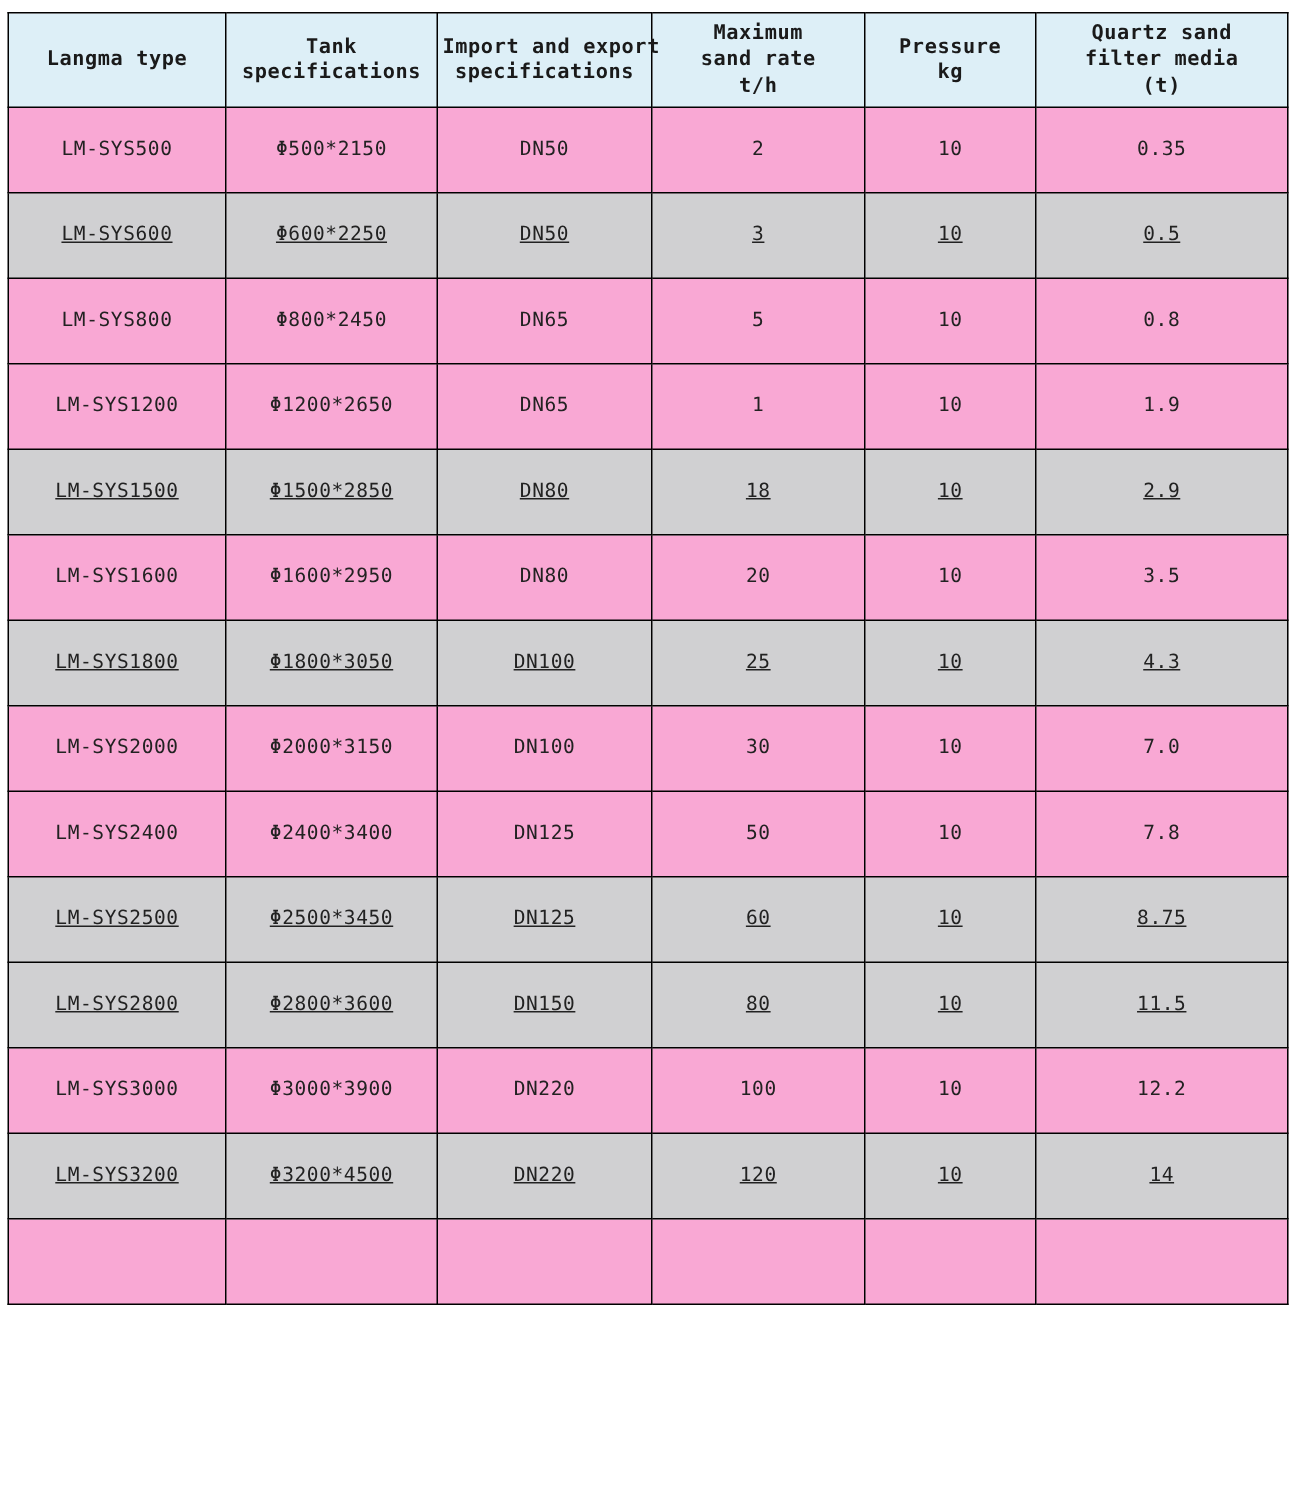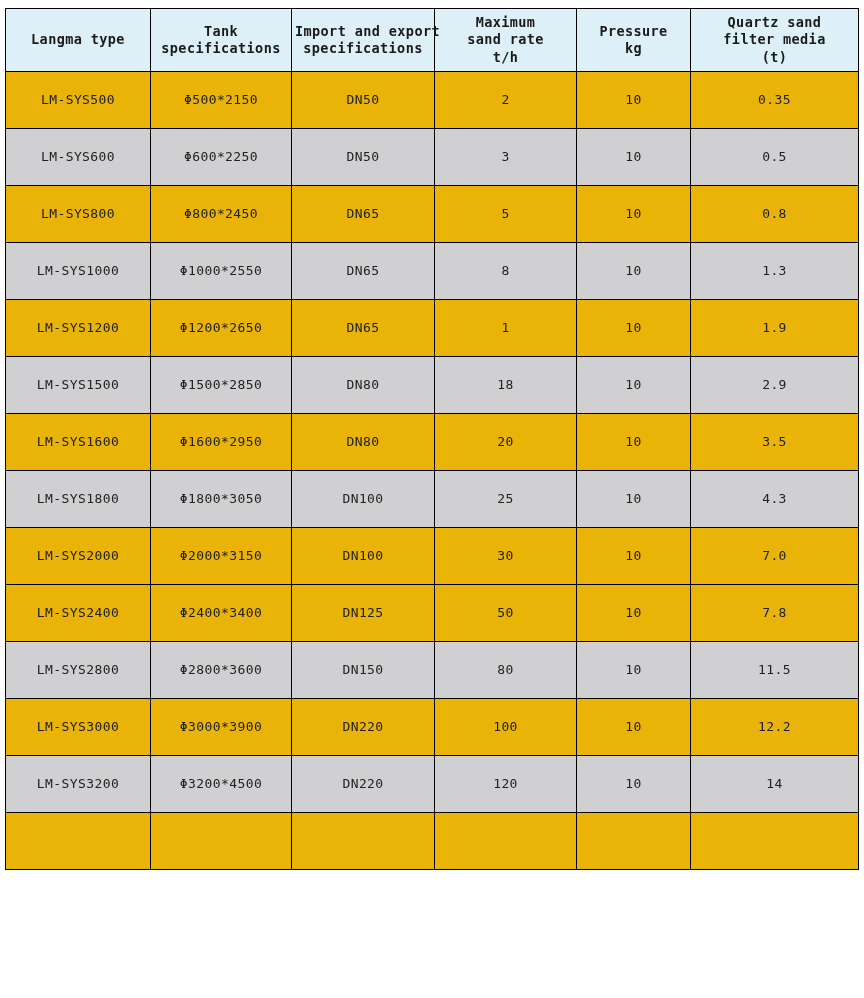--- a/index.html
+++ b/index.html
@@ -46,22 +46,22 @@
     background: #ddeff7;
     font-weight: bold;
     height: 58px;
     font-size: 13.5px;
   }
   table.spec-table tbody td {
     height: 52px;
     font-weight: normal;
     color: #222222;
   }
-  tbody tr.row-light td { background: #eab308; }
-  tbody tr.row-dark td  { background: #d0d0d2; }
+  tbody tr.row-light td { background: #f9a8d4; }
+  tbody tr.row-dark td  { background: #d0d0d2; text-decoration: underline; }
 
   .hdr-line { display: block; white-space: nowrap; }
   .cell-txt { display: block; white-space: nowrap; }
 </style>
 </head>
 <body>
 
 <div class="sheet">
   <table class="spec-table">
     <colgroup>
@@ -155,51 +155,31 @@
           <td>
             <span class="cell-txt">5</span>
           </td>
           <td>
             <span class="cell-txt">10</span>
           </td>
           <td>
             <span class="cell-txt">0.8</span>
           </td>
         </tr>
-        <tr class="row-dark">
-          <td>
-            <span class="cell-txt">LM-SYS1000</span>
-          </td>
-          <td>
-            <span class="cell-txt">Φ1000*2550</span>
+        <tr class="row-light">
+          <td>
+            <span class="cell-txt">LM-SYS1200</span>
+          </td>
+          <td>
+            <span class="cell-txt">Φ1200*2650</span>
           </td>
           <td>
             <span class="cell-txt">DN65</span>
           </td>
           <td>
-            <span class="cell-txt">8</span>
-          </td>
-          <td>
-            <span class="cell-txt">10</span>
-          </td>
-          <td>
-            <span class="cell-txt">1.3</span>
-          </td>
-        </tr>
-        <tr class="row-light">
-          <td>
-            <span class="cell-txt">LM-SYS1200</span>
-          </td>
-          <td>
-            <span class="cell-txt">Φ1200*2650</span>
-          </td>
-          <td>
-            <span class="cell-txt">DN65</span>
-          </td>
-          <td>
             <span class="cell-txt">1</span>
           </td>
           <td>
             <span class="cell-txt">10</span>
           </td>
           <td>
             <span class="cell-txt">1.9</span>
           </td>
         </tr>
         <tr class="row-dark">
@@ -293,20 +273,40 @@
             <span class="cell-txt">DN125</span>
           </td>
           <td>
             <span class="cell-txt">50</span>
           </td>
           <td>
             <span class="cell-txt">10</span>
           </td>
           <td>
             <span class="cell-txt">7.8</span>
+          </td>
+        </tr>
+        <tr class="row-dark">
+          <td>
+            <span class="cell-txt">LM-SYS2500</span>
+          </td>
+          <td>
+            <span class="cell-txt">Φ2500*3450</span>
+          </td>
+          <td>
+            <span class="cell-txt">DN125</span>
+          </td>
+          <td>
+            <span class="cell-txt">60</span>
+          </td>
+          <td>
+            <span class="cell-txt">10</span>
+          </td>
+          <td>
+            <span class="cell-txt">8.75</span>
           </td>
         </tr>
         <tr class="row-dark">
           <td>
             <span class="cell-txt">LM-SYS2800</span>
           </td>
           <td>
             <span class="cell-txt">Φ2800*3600</span>
           </td>
           <td>

